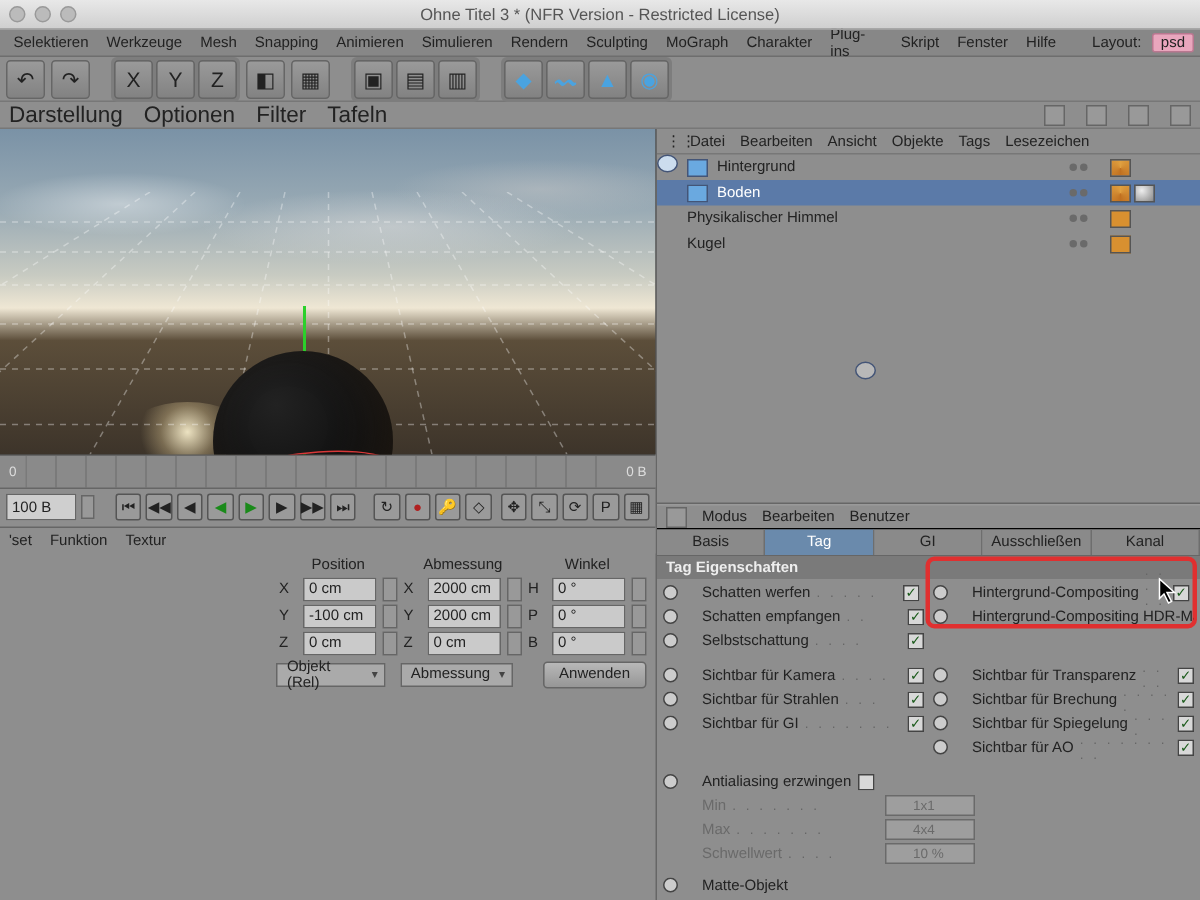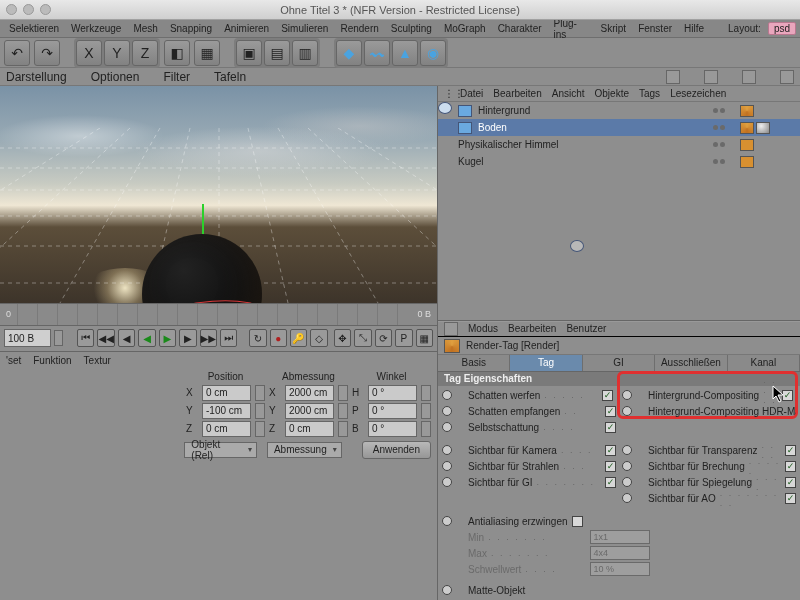--- a/index.html
+++ b/index.html
@@ -8,21 +8,21 @@
   .traffic { position: absolute; left: 6px; top: 4px; display: flex; gap: 6px; }
   .tdot { width: 11px; height: 11px; border-radius: 50%; background: #bbb; border:1px solid #999;}
   .menubar { height: 18px; background: #878787; display: flex; align-items: center; padding: 0 4px; gap: 2px; border-bottom:1px solid #6e6e6e;}
   .menubar span { padding: 0 5px; font-size:10px; }
   .menubar .spacer { flex: 1; }
   .layout-label { font-size:10px; padding-right:4px;}
   .layout-box { background:#e9a6bd; border:1px solid #b8778f; padding:0 4px; font-size:10px; border-radius:2px;}
   .toolbar { height: 30px; background: #8e8e8e; display: flex; align-items: center; padding: 2px 4px; gap: 4px; border-bottom:1px solid #777;}
   .tbtn { width: 26px; height: 26px; background: linear-gradient(#9a9a9a,#828282); border:1px solid #666; border-radius:3px; display:flex; align-items:center; justify-content:center; font-size:14px;}
   .tgroup { display:flex; gap:2px; padding:2px; background:#7d7d7d; border-radius:4px;}
-  .subbar { height: 18px; display:flex; align-items:center; padding:0 6px; gap:24px; font-size:12px; background:#8e8e8e; border-bottom:1px solid #777;}
+  .subbar { height: 18px; display:flex; align-items:center; padding:0 6px; gap:14px; font-size:15px; background:#8e8e8e; border-bottom:1px solid #777;}
   .subbar .spacer { flex:1; }
   .subctl { width:14px; height:14px; border:1px solid #666; background:#999; display:inline-block;}
 
   .main { display:flex; height: calc(600px - 20px - 18px - 30px - 18px); }
   .left { width: 438px; display:flex; flex-direction:column; border-right:1px solid #666;}
   .viewport { flex:1; background:#2a2a2a; position:relative; overflow:hidden;}
   .sky { position:absolute; inset:0; background: linear-gradient(#7a92a6 0%, #9aabb5 25%, #c8cbc2 45%, #efe7d4 55%, #5c4e3a 65%, #3d342a 100%); }
   .clouds { position:absolute; top:10px; left:0; right:0; height:140px; background:
      radial-gradient(ellipse 120px 30px at 80px 40px, rgba(255,255,255,.4), transparent 70%),
      radial-gradient(ellipse 180px 35px at 260px 55px, rgba(220,220,220,.5), transparent 70%),
@@ -89,21 +89,21 @@
   .proprow { display:flex; gap:6px; align-items:center; height:15px;}
   .propcell { flex:1; display:flex; align-items:center; gap:4px; overflow:hidden;}
   .radio { width:10px; height:10px; border:1px solid #444; border-radius:50%; background:#ccc; flex-shrink:0;}
   .plabel { font-size:10px; white-space:nowrap;margin-left:12px;}
   .dots { flex:1; overflow:hidden; color:#666; letter-spacing:2px; font-size:9px;}
   .chk { width:11px; height:11px; border:1px solid #444; background:#d8d8d8; flex-shrink:0; display:flex; align-items:center; justify-content:center; font-size:9px; color:#1a5a1a;}
   .chk.on::after { content:"✓";}
   .highlight { border:3px solid #e03030; border-radius:6px; padding:1px 2px; margin:-2px;}
   .cursor { position:absolute; pointer-events:none;}
   .disabled { color:#6a6a6a;}
-  .smallfield { width:60px; height:14px; background:#9e9e9e; border:1px solid #6a6a6a; font-size:9px; padding:0 3px; display:flex; align-items:center;}
+  .smallfield { width:60px; height:14px; background:#9e9e9e; border:1px solid #6a6a6a; font-size:9px; padding:0 18px; display:flex; align-items:center;}
 </style>
 </head>
 <body>
 
 <div class="titlebar">
   <div class="traffic">
     <div class="tdot"></div>
       <div class="tdot"></div>
       <div class="tdot"></div>
   </div>
@@ -345,24 +345,20 @@
           </div>
       </div>
     </div>
 
     <div class="attrhdr">
       <span class="icosm"></span>
       <span>Modus</span>
       <span>Bearbeiten</span>
       <span>Benutzer</span>
     </div>
-    <div class="attrtitle">
-      <div class="ticon"></div>
-      <span>Render-Tag [Render]</span>
-    </div>
     <div class="tabstrip">
       <div class="tab">Basis</div>
       <div class="tab active">Tag</div>
       <div class="tab">GI</div>
       <div class="tab">Ausschließen</div>
       <div class="tab">Kanal</div>
     </div>
     <div class="sectionhdr">Tag Eigenschaften</div>
 
     <div class="propgrid" style="position:relative">

